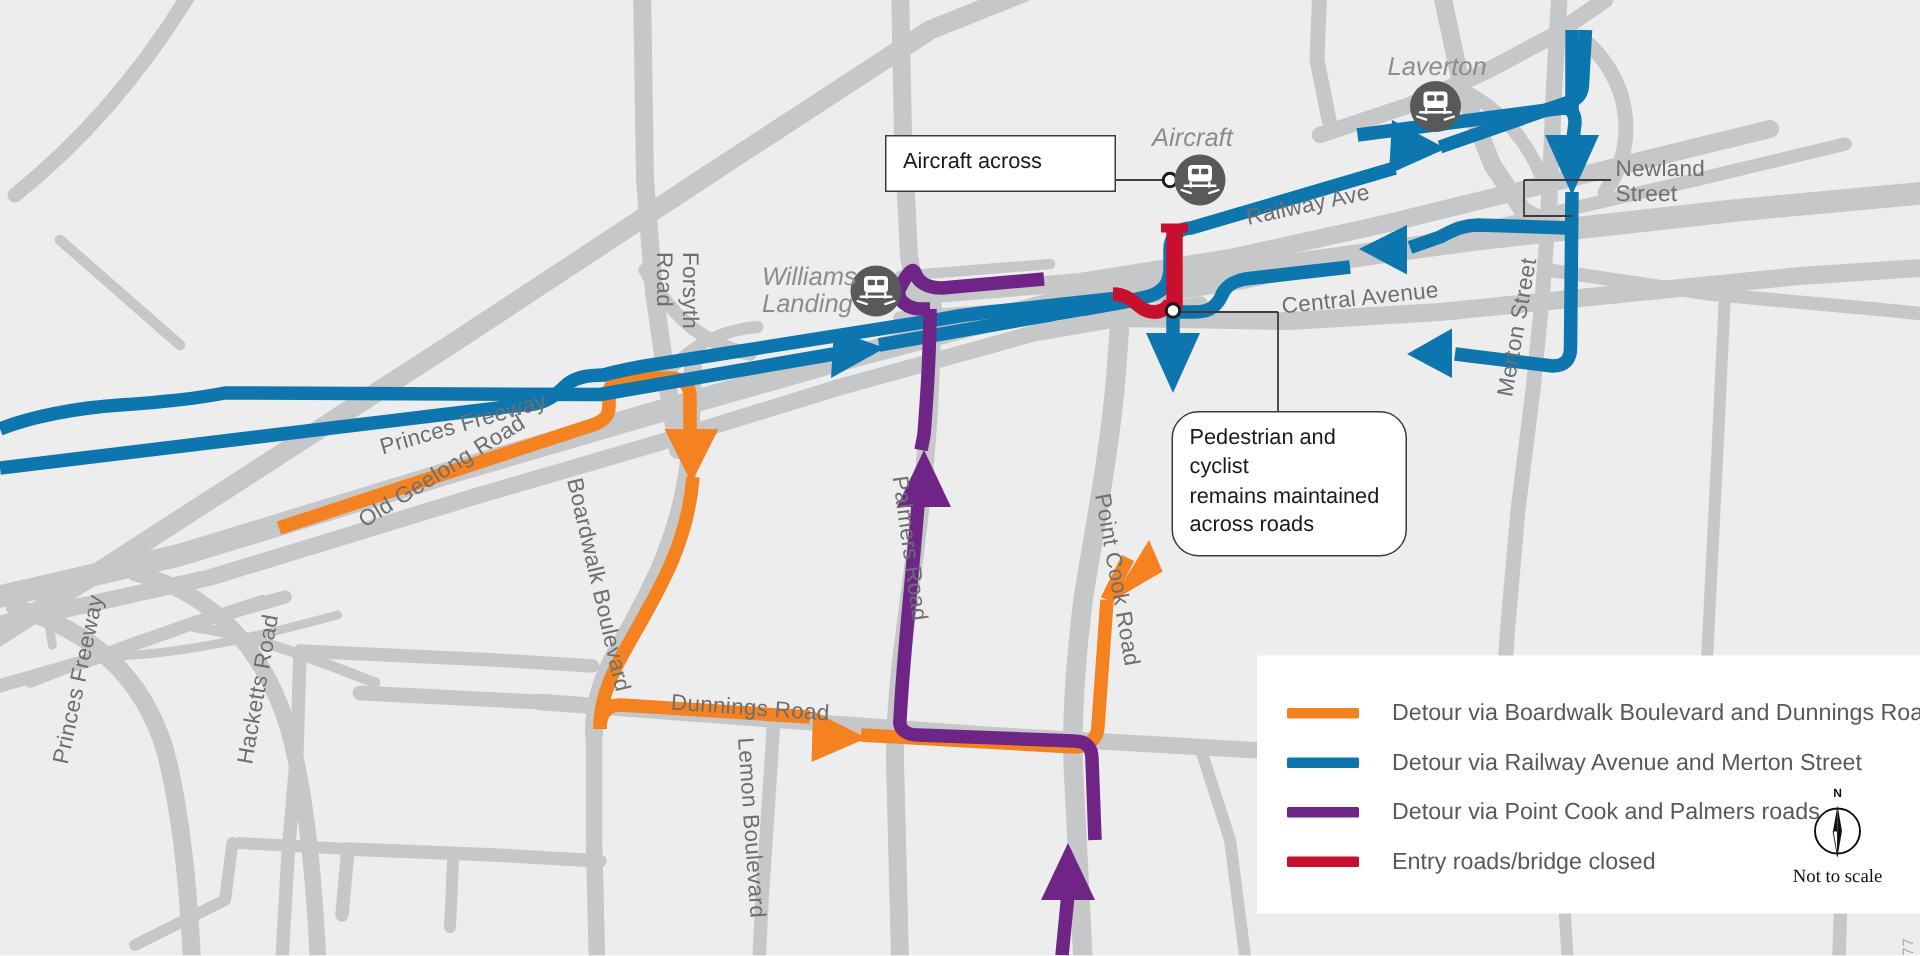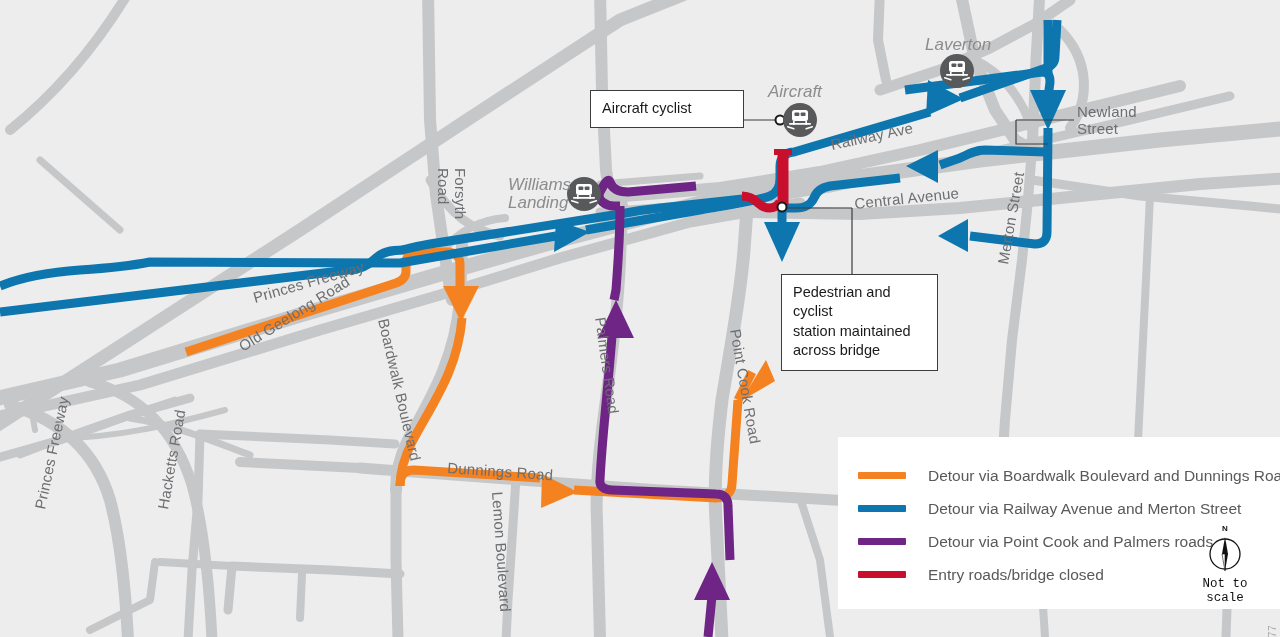--- a/index.html
+++ b/index.html
@@ -33,21 +33,21 @@
     background:#ffffff;
     border:1px solid #3c3c3c;
     box-sizing:border-box;
     padding:8px 11px 9px 11px;
     font-size:14.5px;
     line-height:1.34;
     color:#1a1a1a;
     font-family:"Liberation Sans", sans-serif;
   }
   #callout-aircraft{left:590px;top:90px;width:154px;}
-  #callout-bridge{left:781px;top:274px;width:157px;}
+  #callout-bridge{left:781px;top:274px;width:157px;border-radius:18px;}
 
   
   #legend{
     position:absolute;
     left:838px;top:437px;
     width:442px;height:172px;
     background:#ffffff;
     box-sizing:border-box;
     padding:22px 0 0 0;
   }
@@ -75,21 +75,21 @@
     width:84px;
     text-align:center;
   }
   #compass .n-letter{
     font-size:8px;font-weight:bold;color:#111;
     line-height:8px;margin-bottom:1px;
   }
   #compass .rose{display:block;margin:0 auto;}
   #compass .scale-text{
     font-size:12.5px;color:#111;margin-top:3px;
-    font-family:Liberation Mono, monospace;
+    font-family:Liberation Serif, serif;
   }
   #ref-number{
     position:absolute;
     right:2px;bottom:12px;
     font-size:10px;
     color:#a8a8a8;
     transform:rotate(-90deg);
     transform-origin:100% 100%;
     font-family:"Liberation Sans", sans-serif;
     letter-spacing:0.5px;
@@ -373,27 +373,27 @@
       <text class="road-label" x="855" y="209" transform="rotate(-6 855 209)">Central Avenue</text>
 
       <text class="road-label" x="1008" y="265" transform="rotate(-80 1008 265)">Merton Street</text>
 
       <text class="road-label" x="1077" y="117">Newland</text>
       <text class="road-label" x="1077" y="134">Street</text>
     </g>
   </svg>
 
   <div class="callout" id="callout-aircraft">
-    <div>Aircraft cyclist</div>
+    <div>Aircraft across</div>
   </div>
 
   <div class="callout" id="callout-bridge">
     <div>Pedestrian and cyclist</div>
-    <div>station maintained</div>
-    <div>across bridge</div>
+    <div>remains maintained</div>
+    <div>across roads</div>
   </div>
 
   <div id="legend">
 
     <div class="legend-row">
       <span class="legend-swatch" style="background:#F58220"></span>
       <span class="legend-text">Detour via Boardwalk Boulevard and Dunnings Road</span>
     </div>
 
     <div class="legend-row">

